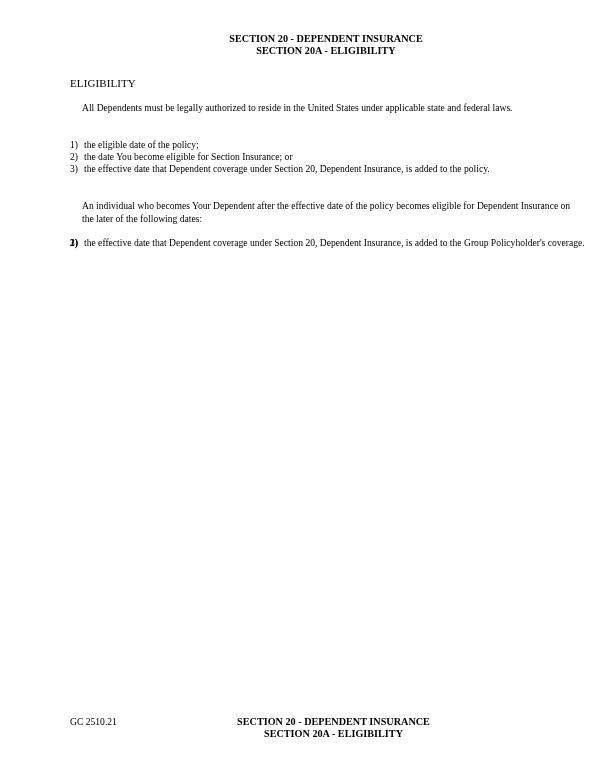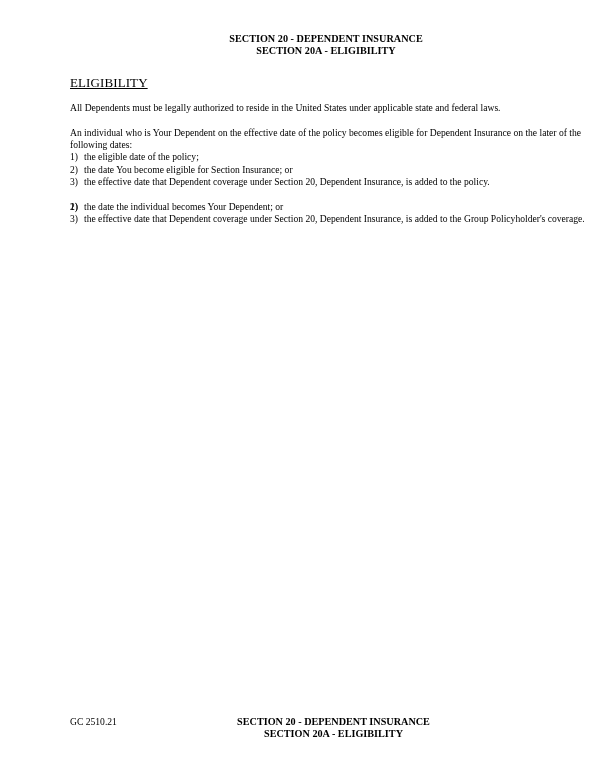--- a/index.html
+++ b/index.html
@@ -43,29 +43,28 @@
   .body-area {
     position: absolute;
     left: 54px;
     top: 77px;
     width: 516px;
     font-size: 9.6px;
     line-height: 12.4px;
   }
 
   .section-label {
-    font-size: 13px;
+    font-size: 11px;
     line-height: 12.4px;
     margin: 0 0 12.4px 0;
     letter-spacing: 0.1px;
-    text-decoration: underline;
   }
 
   p.para {
-    margin: 0;
+    margin: 12px;
     padding: 0;
     text-align: left;
   }
 
   .gap {
     height: 12.4px;
   }
 
   ol.numlist {
     list-style: none;
@@ -122,47 +121,46 @@
   </div>
 
   <div class="body-area">
 
     <div class="section-label">ELIGIBILITY</div>
 
     <p class="para">All Dependents must be legally authorized to reside in the United States under applicable state and federal laws.</p>
 
     <div class="gap"></div>
 
-    <p class="para">An individual who is Your Dependent on the effective date of the policy becomes eligible for Dependent Insurance on the later of the following dates:</p>
 
     <ol class="numlist">
       <li>
         <span class="num">1)</span>
         <span>the eligible date of the policy;</span>
       </li>
       <li>
         <span class="num">2)</span>
         <span>the date You become eligible for Section Insurance; or</span>
       </li>
       <li>
         <span class="num">3)</span>
         <span>the effective date that Dependent coverage under Section 20, Dependent Insurance, is added to the policy.</span>
       </li>
     </ol>
 
     <div class="gap"></div>
 
+    <p class="para">An individual who becomes Your Dependent after the effective date of the policy becomes eligible for Dependent Insurance on the later of the following dates:</p>
 
     <ol class="numlist">
       <li>
         <span class="num">1)</span>
       </li>
       <li>
         <span class="num">2)</span>
-        <span>the date the individual becomes Your Dependent; or</span>
       </li>
       <li>
         <span class="num">3)</span>
         <span>the effective date that Dependent coverage under Section 20, Dependent Insurance, is added to the Group Policyholder's coverage.</span>
       </li>
     </ol>
 
     <div class="gap"></div>
 
 

